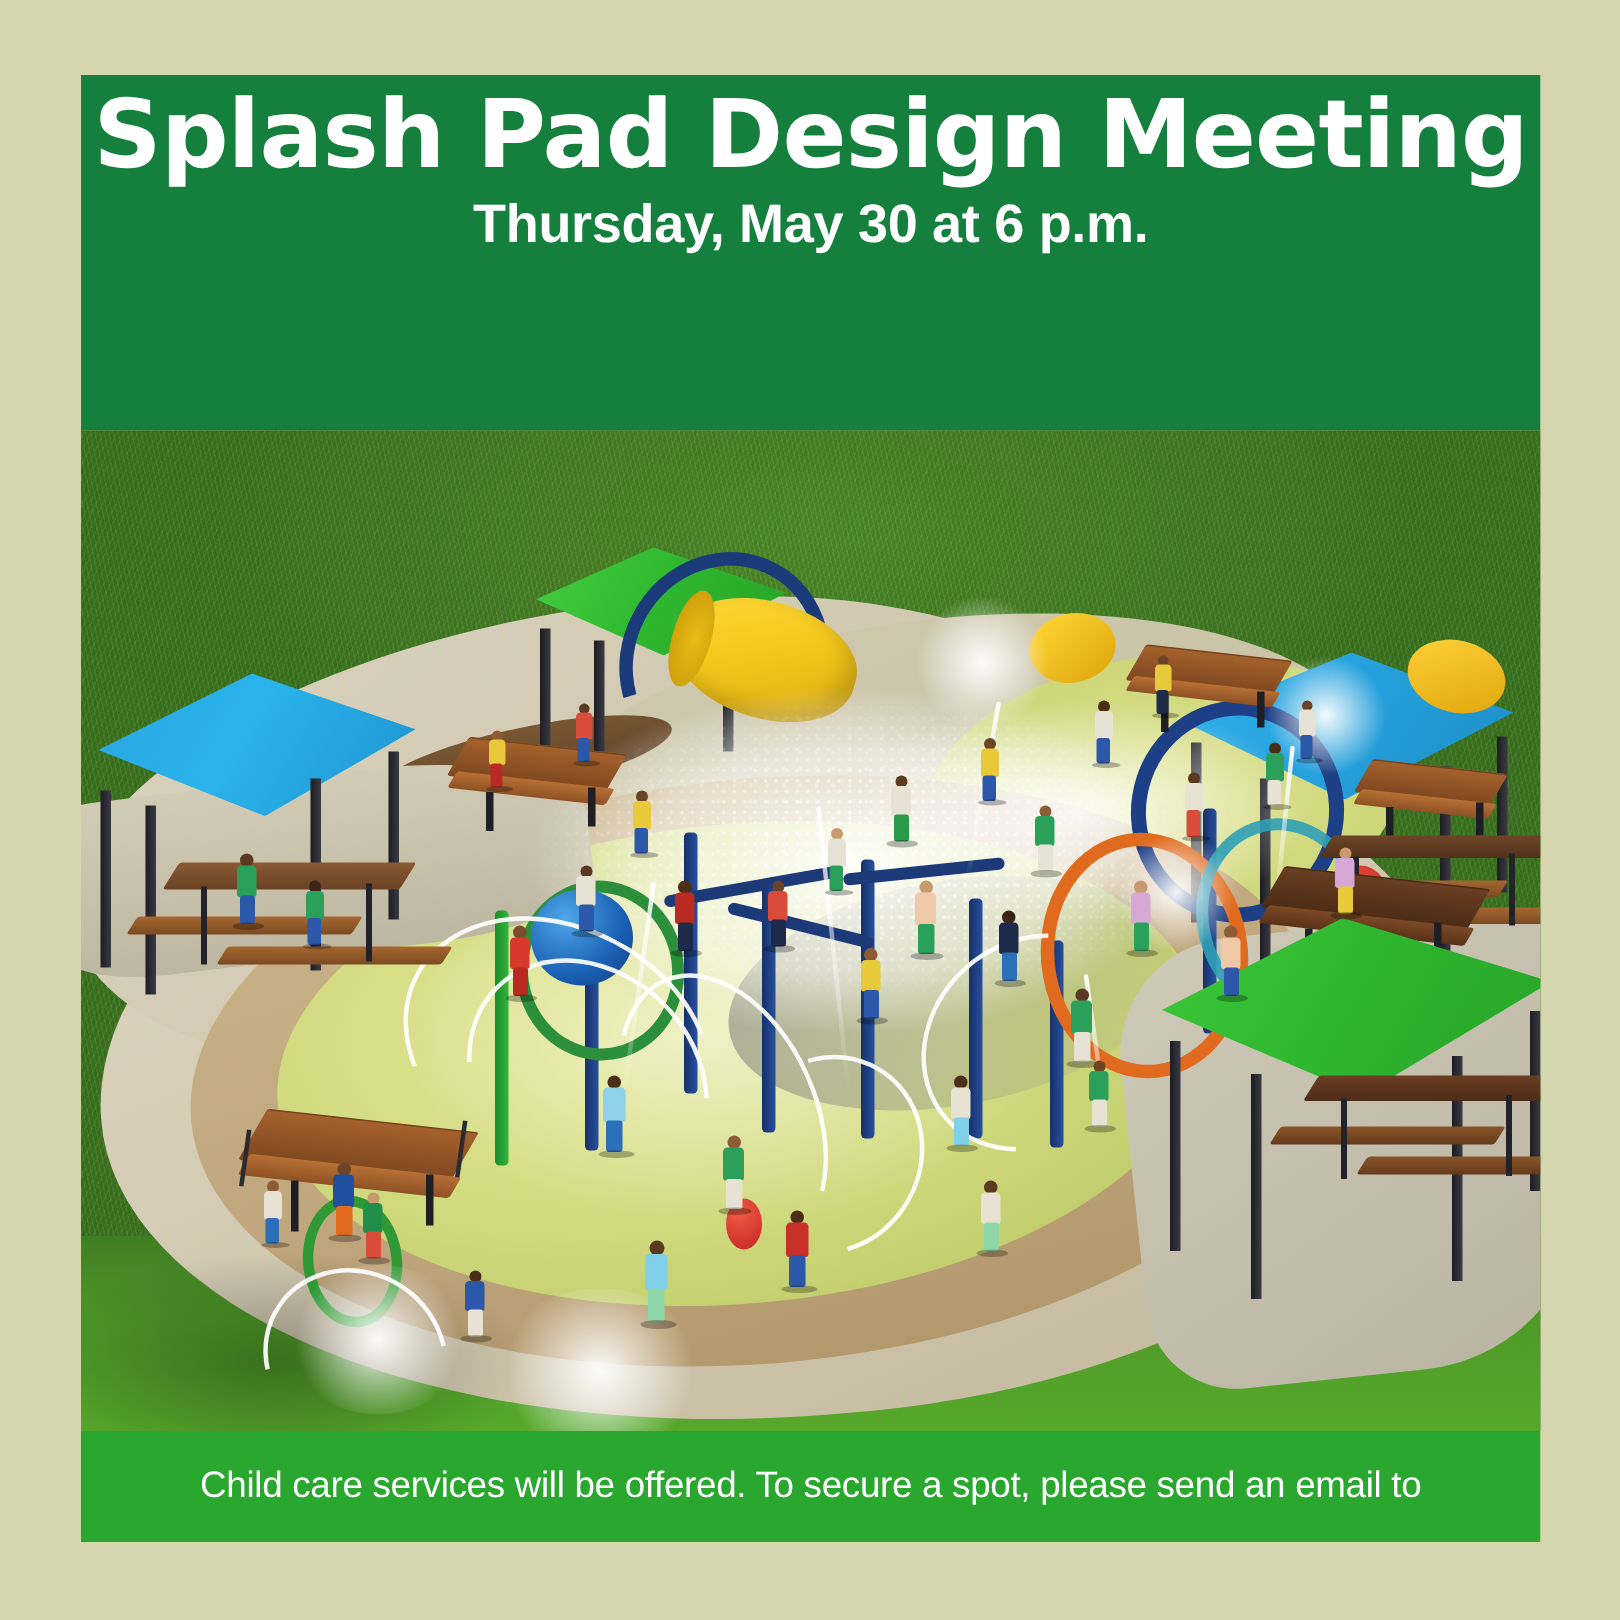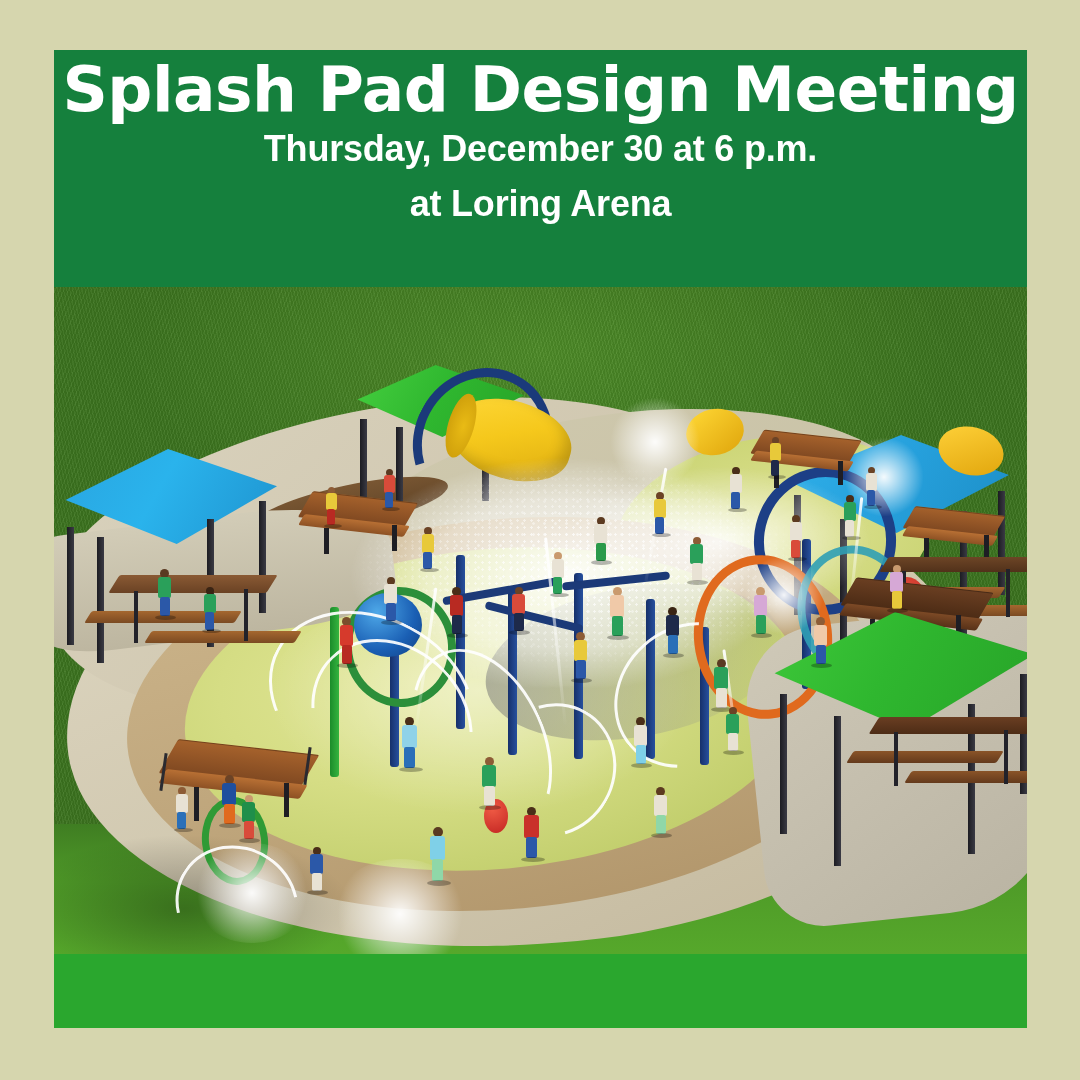--- a/index.html
+++ b/index.html
@@ -452,22 +452,21 @@
     white-space:nowrap;
   }
 </style>
 </head>
 <body>
 
 <div class="poster">
 
   <div class="header-banner">
     <h1 class="poster-title">Splash Pad Design Meeting</h1>
-    <p class="poster-subtitle">Thursday, December 30 at 6 p.m.</p>
-    <p class="poster-subtitle">at Loring Arena</p>
+    <p class="poster-subtitle">Thursday, May 30 at 6 p.m.</p>
   </div>
 
   <div class="photo">
     <div class="photo-scene">
 
       <div class="grass"></div>
       <div class="grass-tex"></div>
       <div class="grass-bright"></div>
 
       <div class="apron"></div>
@@ -832,15 +831,16 @@
             <div class="torso" style="left:0;top:7px;width:13px;height:20px;background:#2aa05a;"></div>
             <div class="legs" style="left:2px;top:26px;width:10px;height:18px;background:#e8e2d4;"></div>
             <div class="legs" style="left:-3px;top:43px;width:21px;height:5px;background:rgba(0,0,0,.28);border-radius:50%;"></div>
           </div>
         </div>
 
     </div>
   </div>
 
   <div class="footer-banner">
+    <p class="footer-line">Child care services will be offered. To secure a spot, please send an email to</p>
   </div>
 
 </div>
 
 </body></html>

